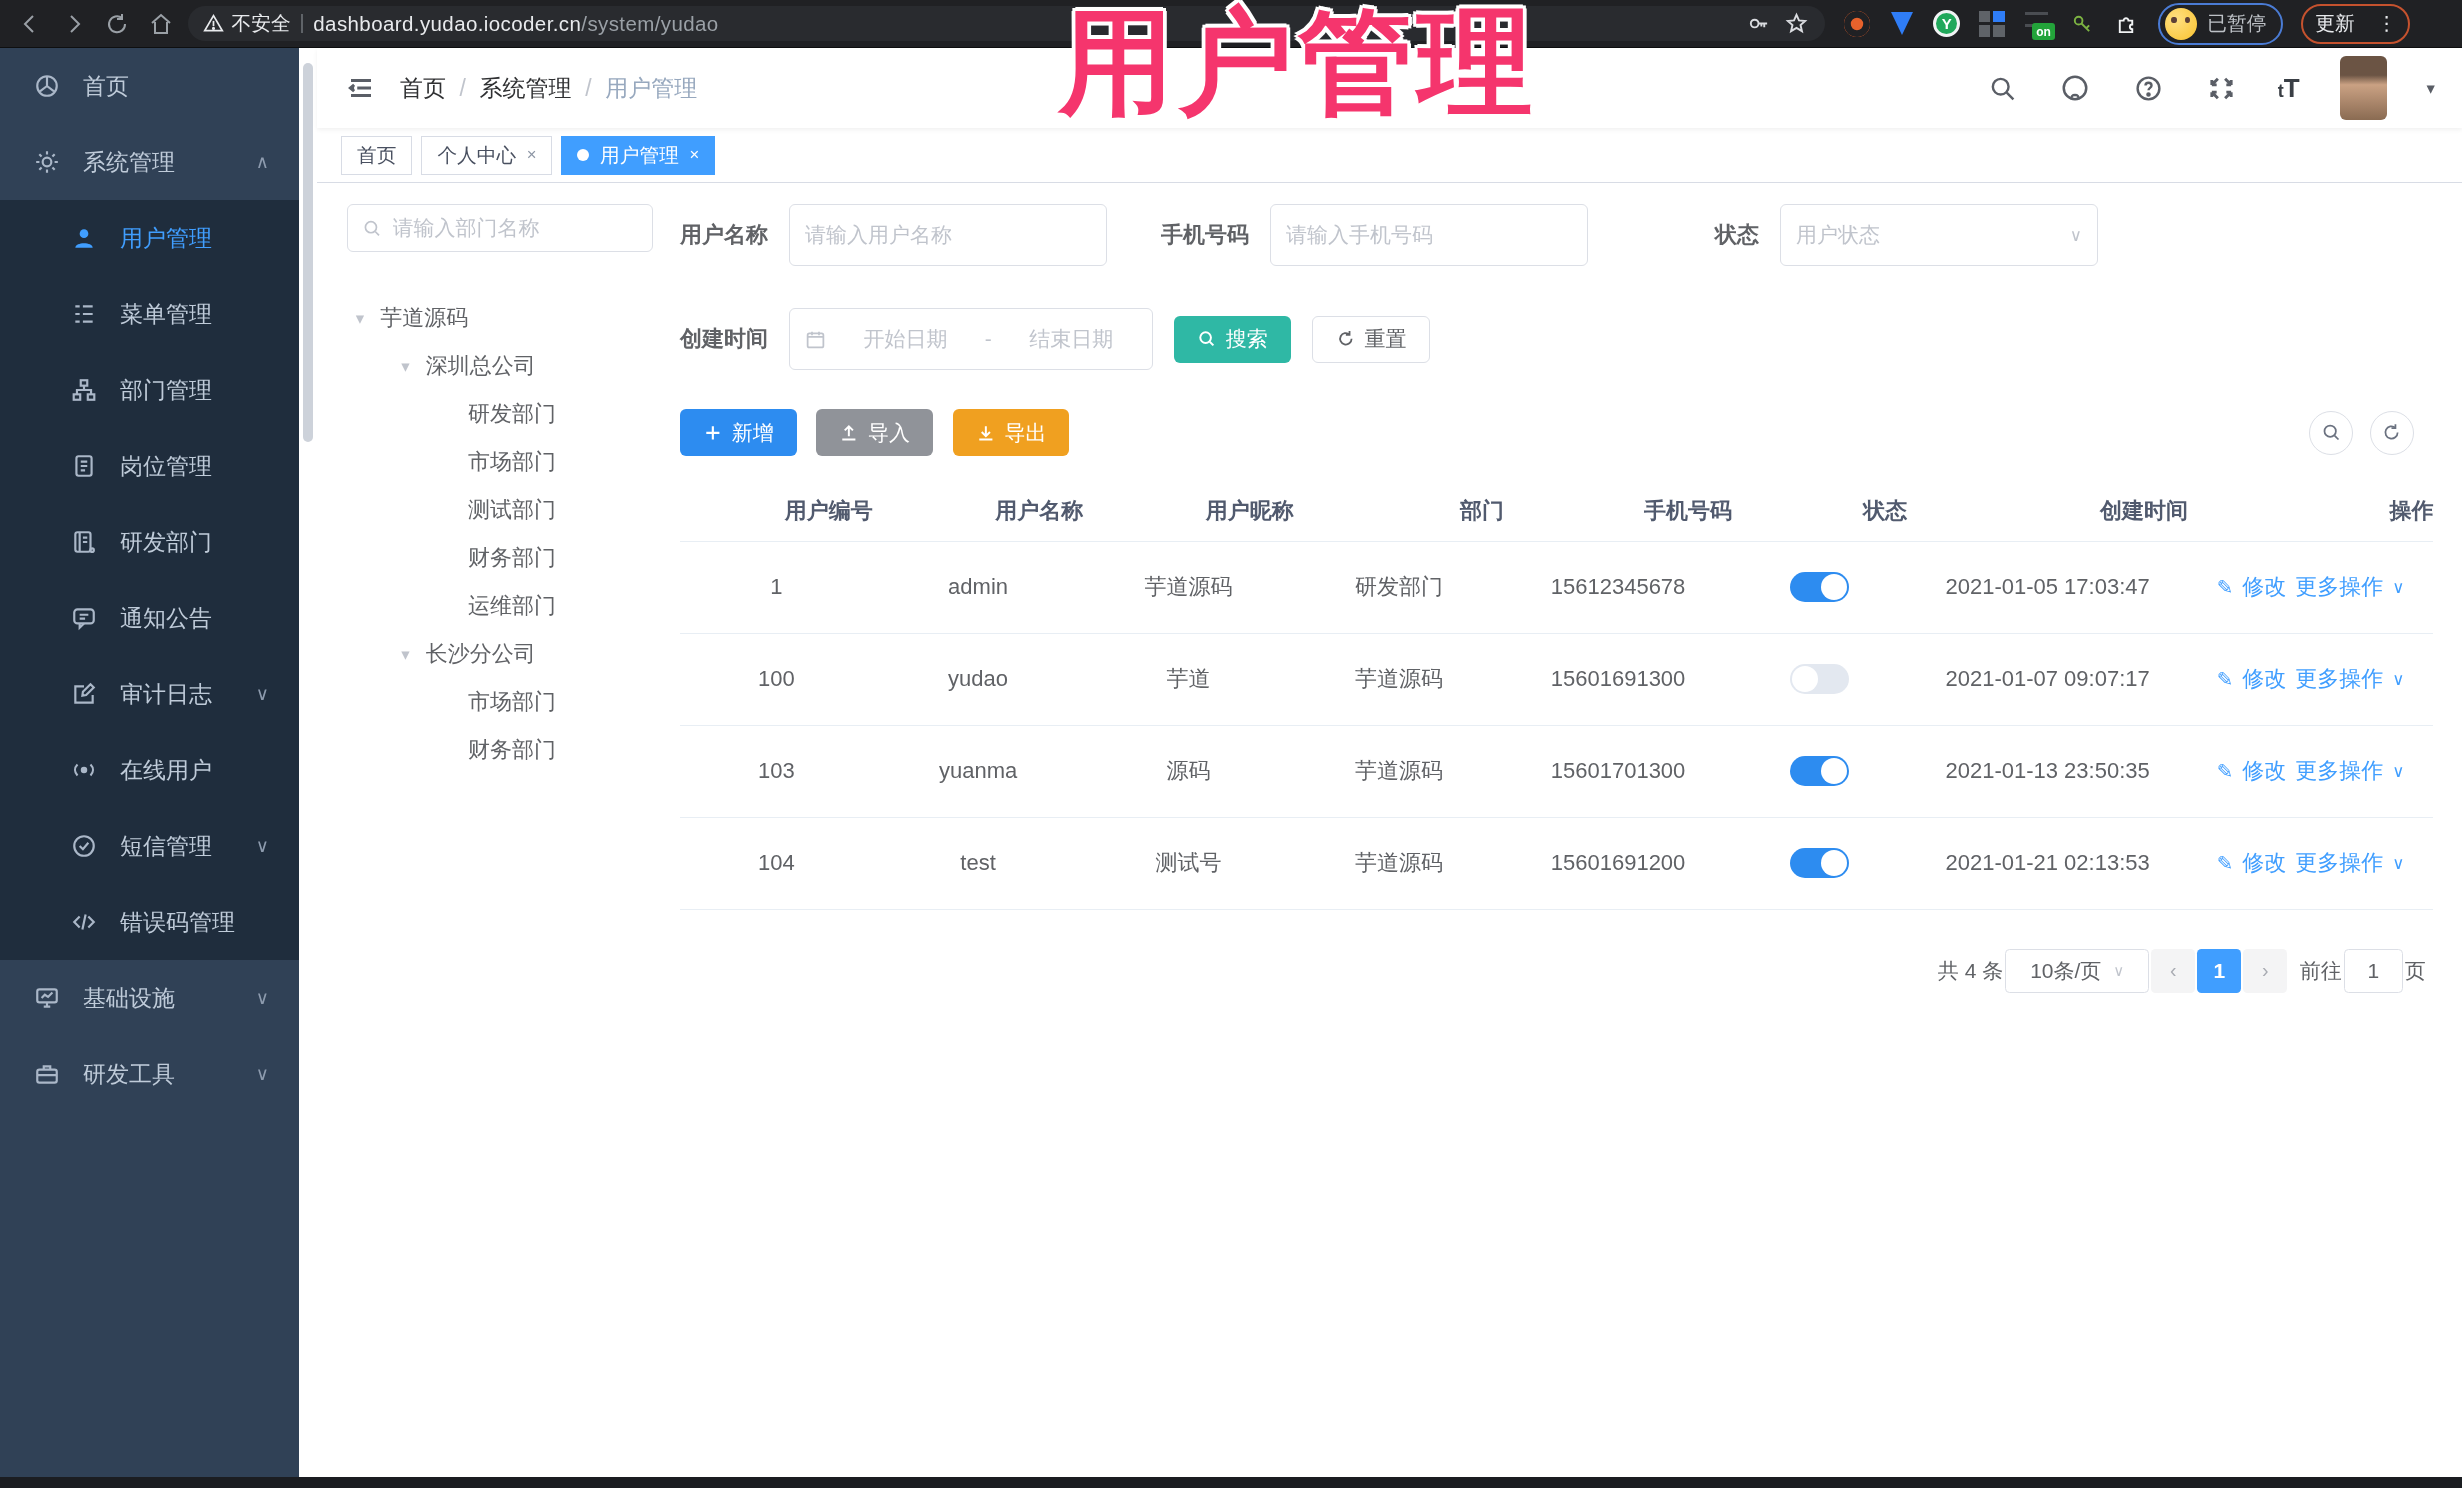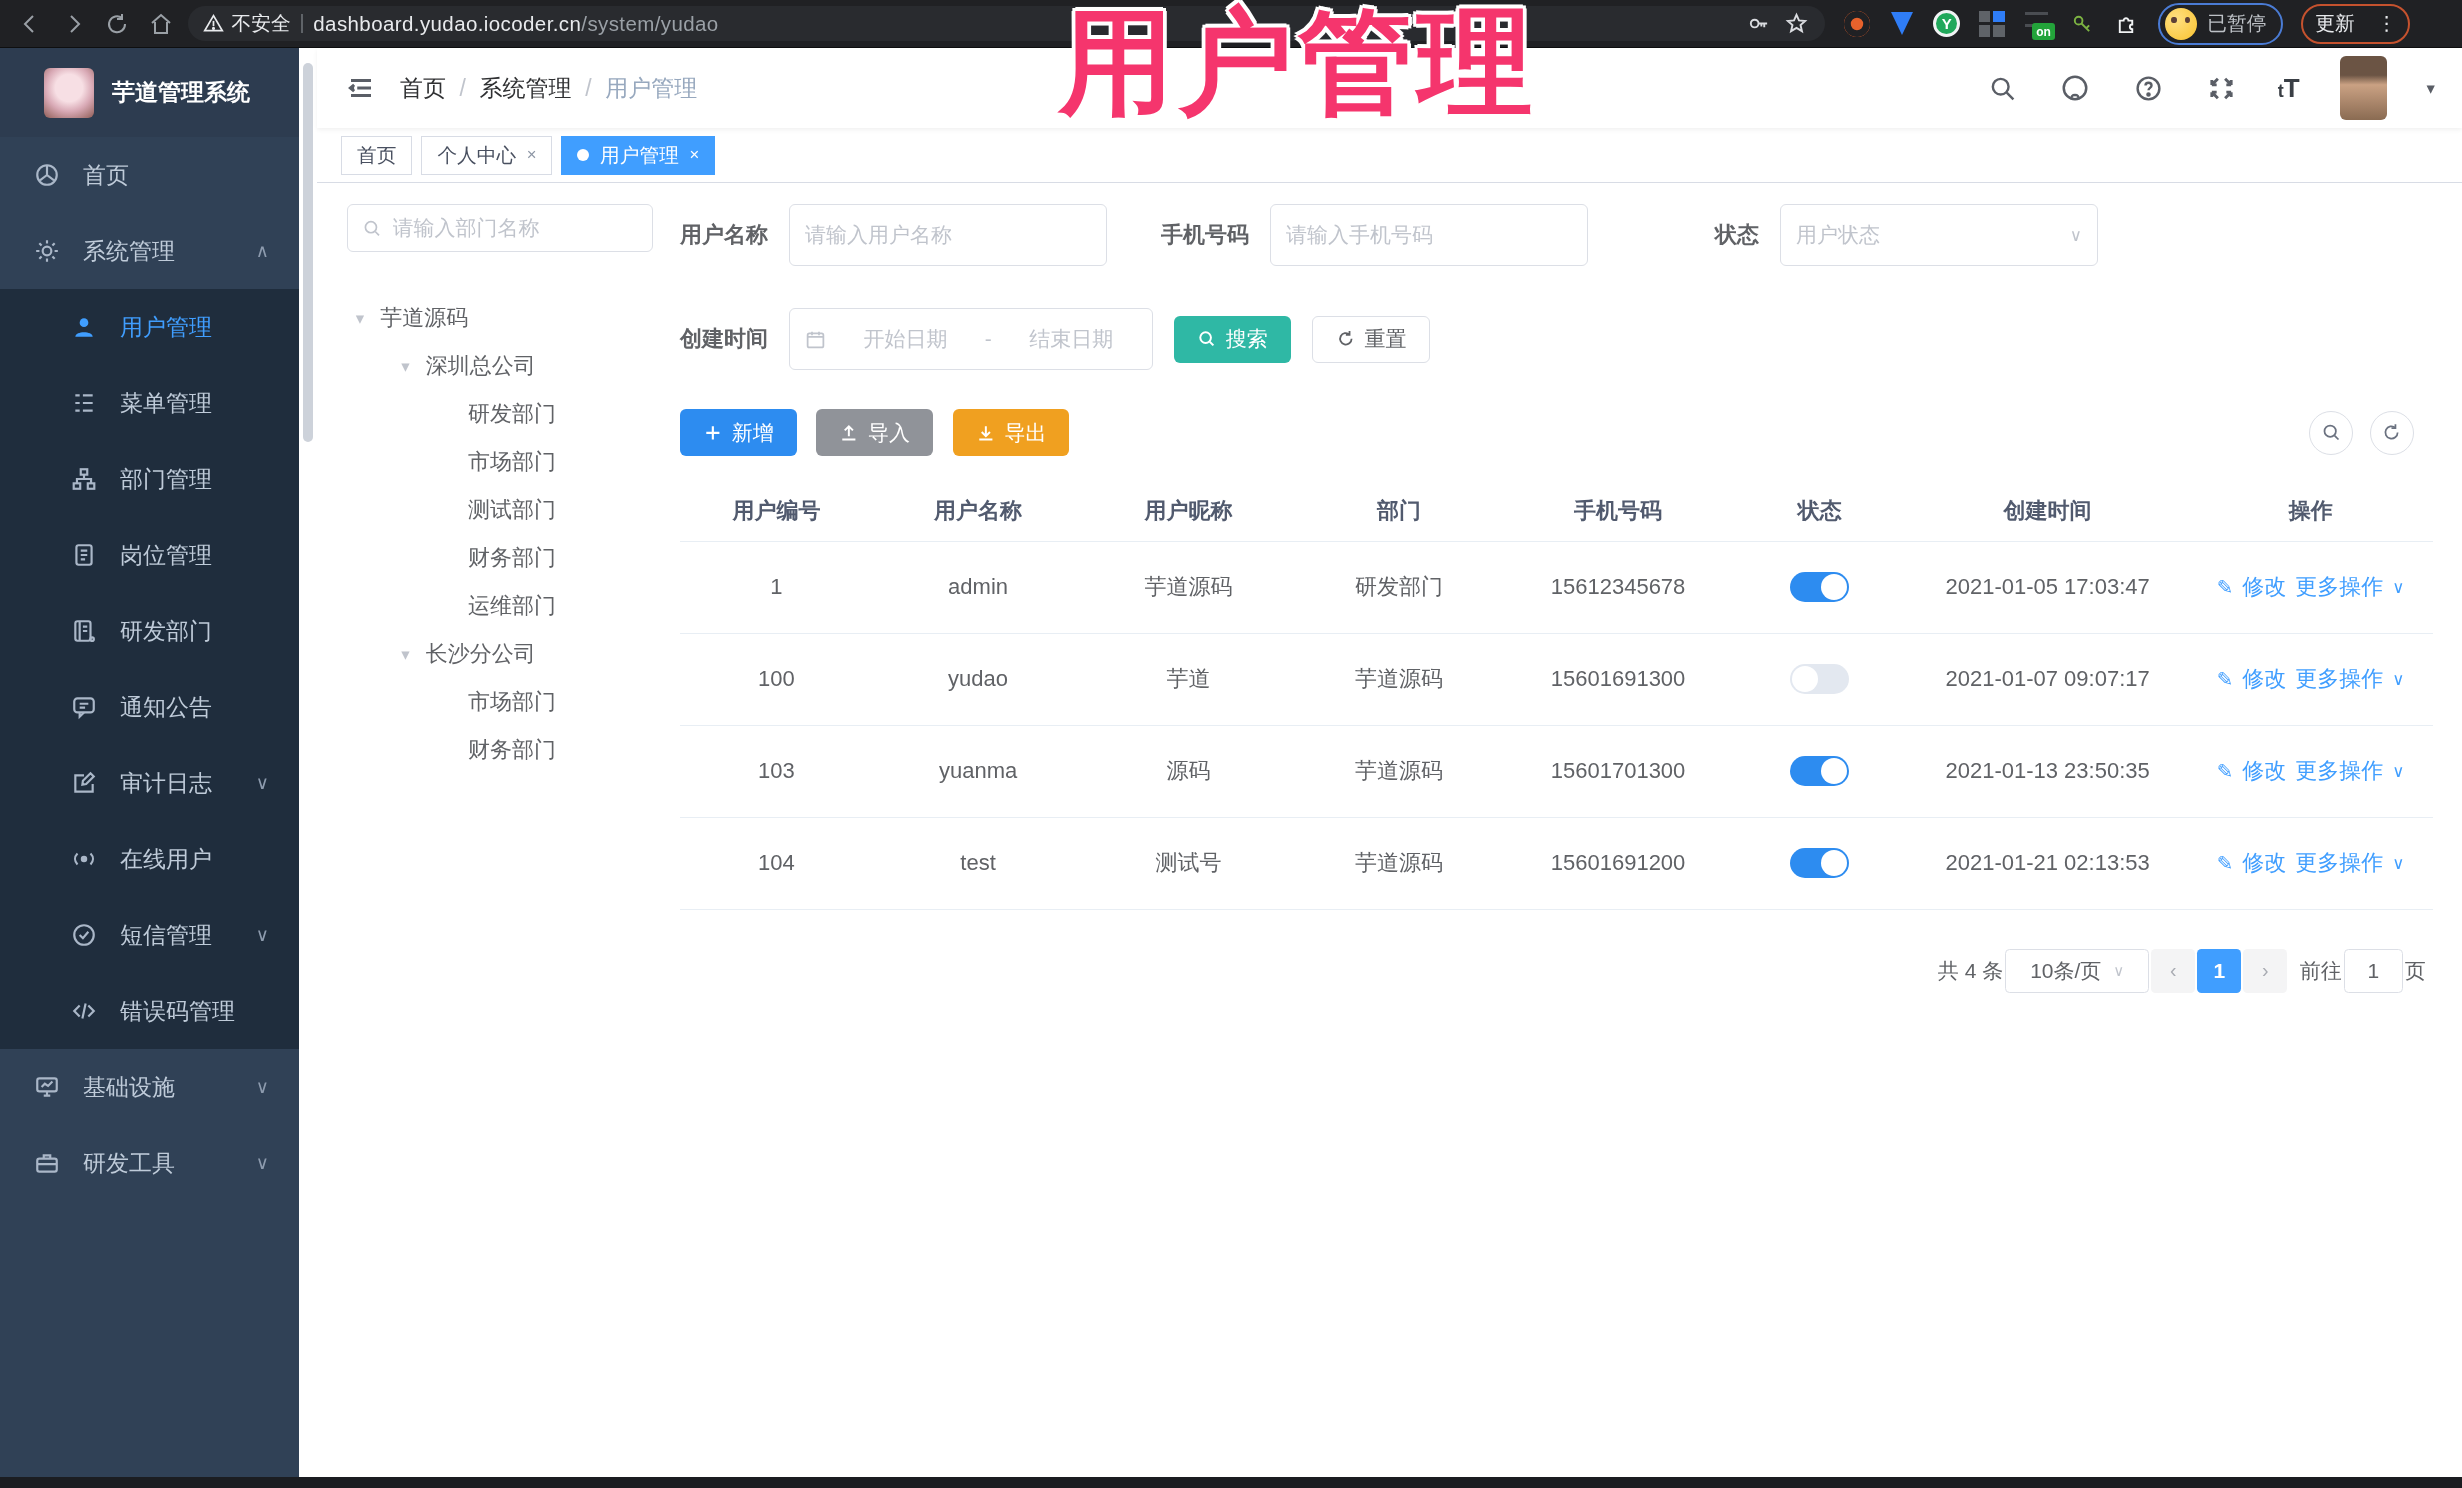--- a/index.html
+++ b/index.html
@@ -109,21 +109,21 @@
   .btn-reset{ background:#fff; color:#606266; border:1.5px solid #dcdfe6;}
   .toolbar{ margin-top:39px; display:flex; align-items:center; gap:19.7px;}
   .btn-add{ background:#2d8cf0;}
   .btn-import{ background:#909399;}
   .btn-export{ background:#f0a020;}
   .tool-right{ margin-left:auto; display:flex; gap:16.7px; margin-right:19.7px;}
   .round-btn{ width:44px; height:44px; border-radius:50%; border:1.5px solid #dcdfe6; display:flex; align-items:center; justify-content:center; color:#6b7280; background:#fff; cursor:pointer;}
 
   
   table.users{ width:100%; border-collapse:collapse; margin-top:26px;}
-  table.users th{ height:59px; font-size:22px; font-weight:bold; color:#515a6e; border-bottom:1.5px solid #e8eef4; text-align:center; background:#fff;}
+  table.users th{ height:59px; font-size:22px; font-weight:bold; color:#515a6e; border-bottom:1.5px solid #e8eef4; text-align:right; background:#fff;}
   table.users td{ height:92px; font-size:22px; color:#606266; text-align:center; border-bottom:1.5px solid #e8eef4;}
   .toggle{ width:59px; height:30px; border-radius:15px; display:inline-block; position:relative; cursor:pointer; vertical-align:middle;}
   .toggle[data-state="on"]{ background:#2d8cf0;}
   .toggle[data-state="off"]{ background:#e3e8f0;}
   .toggle::after{ content:""; position:absolute; top:2.3px; width:26px; height:26px; border-radius:50%; background:#fff;}
   .toggle[data-state="on"]::after{ right:2.3px;}
   .toggle[data-state="off"]::after{ left:2.3px;}
   .act{ color:#409EFF; display:inline-flex; align-items:center; gap:9px; cursor:pointer; white-space:nowrap;}
   .act .pen{ font-size:19.7px;}
   .act .dd{ font-size:16.7px;}
@@ -232,24 +232,20 @@
     </span>
     <span class="update-pill">
       <span>更新</span>
       <span class="vdots">⋮</span>
     </span>
   </div>
 </div>
 
 <div class="app">
   <aside class="sidebar">
-    <div class="logo-row">
-      <span class="logo-img"></span>
-      <span class="logo-title">芋道管理系统</span>
-    </div>
     <nav class="menu">
       <div class="m-item">
         <span class="mi">
             <svg width="26" height="26" viewBox="0 0 24 24" fill="none" stroke="currentColor" stroke-width="2">
               <circle cx="12" cy="12" r="9"></circle>
               <path d="M12 3 V12 L18.5 17 M5.5 17 L12 12"></path>
             </svg>
           </span>
         <span class="lbl">首页</span>
       </div>

